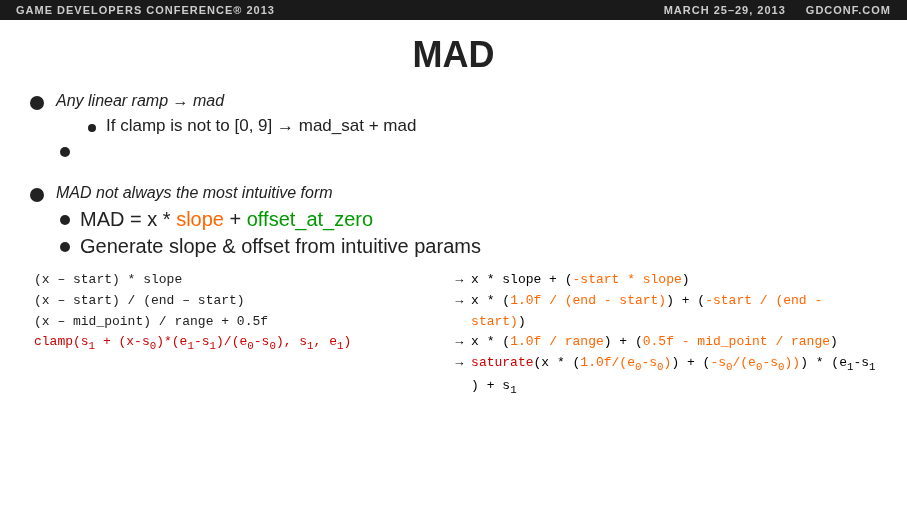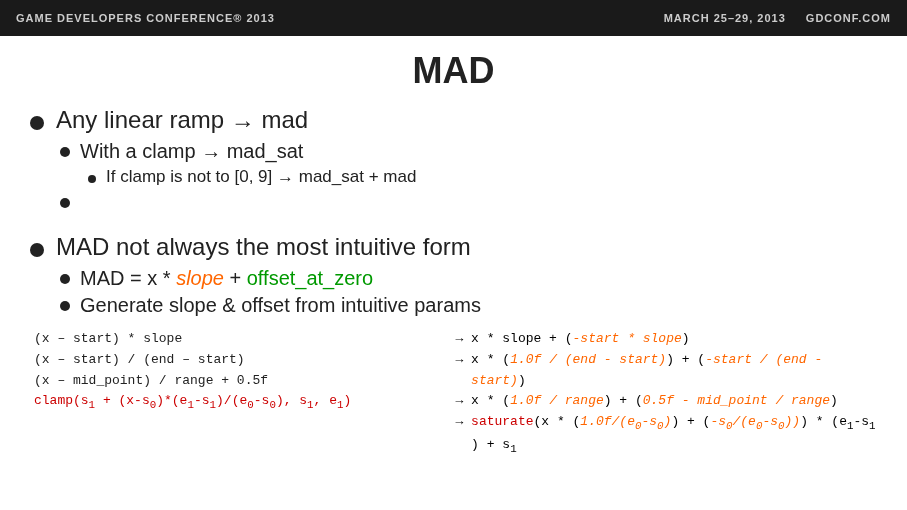--- a/index.html
+++ b/index.html
@@ -14,21 +14,21 @@
     }
 
     
     .header {
       background: #1a1a1a;
       color: #ffffff;
       display: flex;
       justify-content: space-between;
       align-items: center;
       padding: 6px 16px;
-      height: 36px;
+      height: 20px;
     }
 
     .header-left {
       font-size: 11px;
       font-weight: bold;
       letter-spacing: 1px;
       text-transform: uppercase;
       color: #cccccc;
     }
 
@@ -59,24 +59,25 @@
     }
 
     
     .bullet-list {
       list-style: none;
       padding: 0;
     }
 
     .bullet-item {
       display: flex;
-      align-items: center;
+      align-items: flex-end;
       margin-bottom: 6px;
-      font-size: 24px;
-      color: #222222;
+      font-size: 16px;
+      color: #222222;
+      font-style: italic;
     }
 
     .bullet-dot {
       width: 14px;
       height: 14px;
       background: #222222;
       border-radius: 50%;
       margin-top: 6px;
       margin-right: 12px;
       flex-shrink: 0;
@@ -125,21 +126,20 @@
     .sub-sub-item {
       display: flex;
       align-items: flex-start;
       margin-bottom: 4px;
       font-size: 17px;
       color: #222222;
     }
 
     .highlight-orange {
       color: #ff6600;
-      font-style: italic;
     }
 
     .highlight-green {
       color: #009900;
       margin-top: 8px;
     }
 
     
     .code-block {
       margin-top: 12px;
@@ -183,24 +183,20 @@
 
   <div class="slide-title">MAD</div>
 
   <ul class="bullet-list">
     <li class="bullet-item">
       <div class="bullet-dot"></div>
       <span>Any linear ramp → mad</span>
     </li>
 
     <ul class="sub-list">
-      <li class="sub-item">
-        <div class="bullet-dot-small"></div>
-        <span>With a clamp → mad_sat</span>
-      </li>
 
       <ul class="sub-sub-list">
         <li class="sub-sub-item">
           <div class="bullet-dot-tiny"></div>
           <span>If clamp is not to [0, 9] → mad_sat + mad</span>
         </li>
       </ul>
       <li class="sub-item">
         <div class="bullet-dot-small"></div>
       </li>

